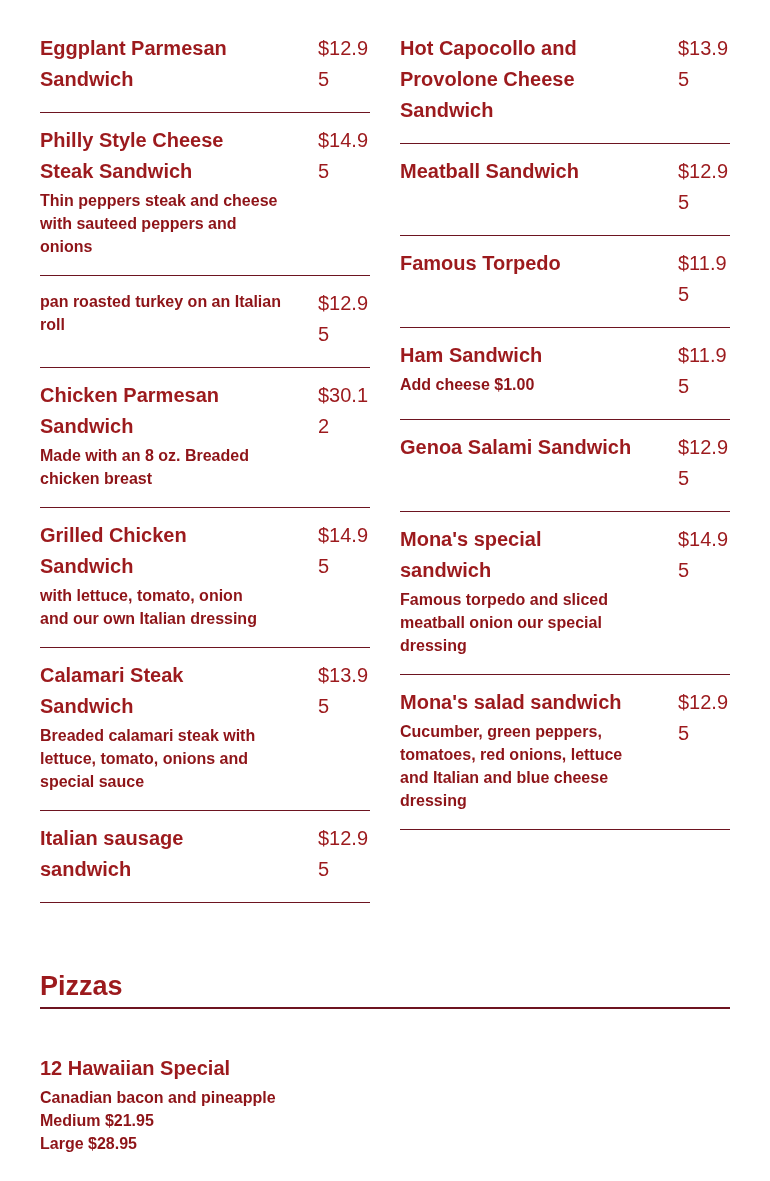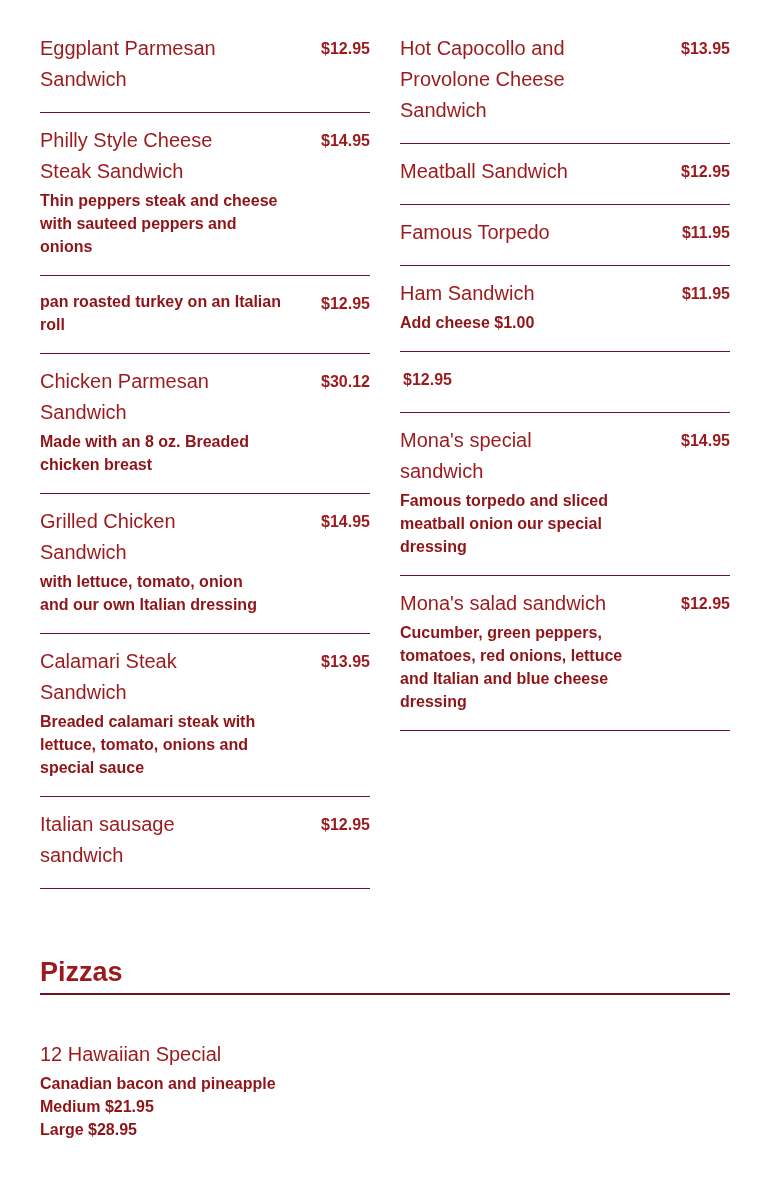--- a/index.html
+++ b/index.html
@@ -27,36 +27,35 @@
   .item{
     display:flex;
     justify-content:space-between;
     gap:8px;
     padding:12px 0 17px 0;
     border-bottom:1px solid var(--divider-color);
   }
   .item-main{flex:1 1 auto;min-width:0;}
   .item-name{
     margin:0;
-    font-size:20px;line-height:31px;font-weight:400;
+    font-size:20px;line-height:31px;font-weight:700;
     color:var(--title-color);
     white-space:pre-line;
   }
   .item-desc{
     margin:2px 0 0 0;
     font-size:16px;line-height:23px;font-weight:700;
     color:var(--desc-color);
     white-space:pre-line;
   }
   .item-desc:empty{display:none;}
   .item-price{
     flex:0 0 52px;width:52px;
-    font-size:16px;line-height:31px;font-weight:700;
+    font-size:20px;line-height:31px;font-weight:400;
     color:var(--title-color);
-    text-align:right;
     word-break:break-all;
   }
   .item-price:empty{display:none;}
   .section-header{
     margin:66px 0 0 0;
     padding-bottom:4px;
     border-bottom:2px solid var(--divider-color);
     font-size:27px;line-height:34px;font-weight:700;
     color:var(--title-color);
   }
@@ -172,20 +171,24 @@
 
       <div class="item">
         <div class="item-main">
           <h4 class="item-name">Ham Sandwich</h4>
           <p class="item-desc">Add cheese $1.00</p>
         </div>
         <div class="item-price">$11.95</div>
       </div>
 
       <div class="item">
+        <div class="item-main">
+          <h4 class="item-name">Genoa Salami Sandwich</h4>
+
+        </div>
         <div class="item-price">$12.95</div>
       </div>
 
       <div class="item">
         <div class="item-main">
           <h4 class="item-name">Mona's special
 sandwich</h4>
           <p class="item-desc">Famous torpedo and sliced
 meatball onion our special
 dressing</p>

